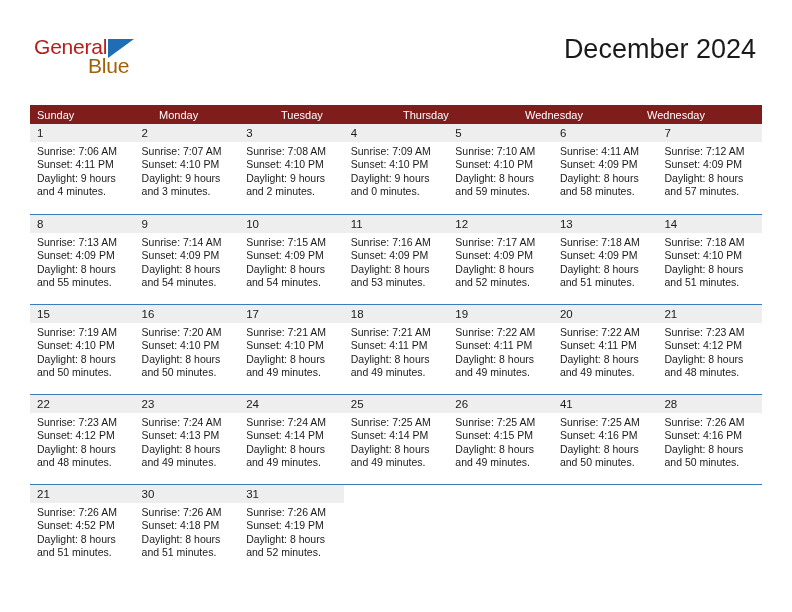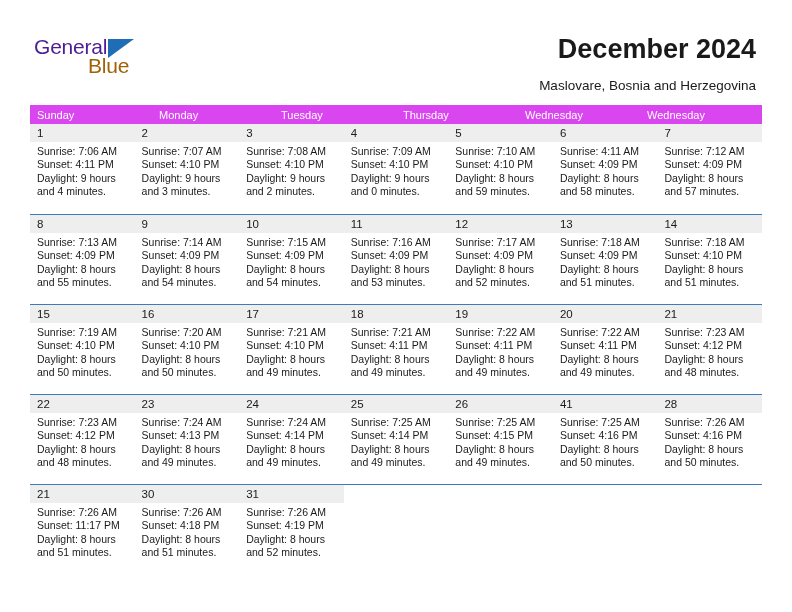--- a/index.html
+++ b/index.html
@@ -38,21 +38,21 @@
     top: 36px;
     width: 180px;
     height: 48px;
   }
   .logo-general {
     position: absolute;
     left: 0;
     top: 0;
     font-size: 21px;
     letter-spacing: -0.2px;
-    color: #4c1d95;
+    color: #b91c1c;
     font-family: "Liberation Sans", sans-serif;
     line-height: 22px;
   }
   .logo-triangle {
     position: absolute;
     left: 74px;
     top: 3px;
     width: 0;
     height: 0;
     border-left: 26px solid #1f6eb5;
@@ -69,21 +69,21 @@
   }
 
   .title {
     position: absolute;
     right: 36px;
     top: 33px;
     font-size: 27px;
     color: #1a1a1a;
     text-align: center;
     white-space: nowrap;
-    font-weight: bold;
+    font-weight: normal;
     line-height: 32px;
   }
   .subtitle {
     position: absolute;
     right: 36px;
     top: 78px;
     font-size: 13.5px;
     color: #1a1a1a;
     text-align: right;
     white-space: nowrap;
@@ -94,21 +94,21 @@
   .calendar {
     position: absolute;
     left: 30px;
     top: 105px;
     width: 732px;
   }
 
   .dow-row {
     display: flex;
     width: 732px;
-    background: #d946ef;
+    background: #7f1d1d;
     height: 19px;
   }
   .dow {
     flex: 1 1 0;
     font-size: 11px;
     color: #ffffff;
     padding: 3px 0 0 7px;
     box-sizing: border-box;
     line-height: 14px;
     white-space: nowrap;
@@ -163,21 +163,20 @@
 
   <div class="header">
 
     <div class="logo">
       <span class="logo-general">General</span>
       <span class="logo-triangle"></span>
       <span class="logo-blue">Blue</span>
     </div>
 
     <div class="title">December 2024</div>
-    <div class="subtitle">Maslovare, Bosnia and Herzegovina</div>
   </div>
 
   <div class="calendar">
     <div class="dow-row" id="dow-row">
         <div class="dow">Sunday</div>
         <div class="dow">Monday</div>
         <div class="dow">Tuesday</div>
         <div class="dow">Thursday</div>
         <div class="dow">Wednesday</div>
         <div class="dow">Wednesday</div>
@@ -441,21 +440,21 @@
               <div class="line">Daylight: 8 hours</div>
               <div class="line">and 50 minutes.</div>
             </div>
           </div>
         </div>
         <div class="week">
           <div class="cell filled">
             <div class="daynum">21</div>
             <div class="lines">
               <div class="line">Sunrise: 7:26 AM</div>
-              <div class="line">Sunset: 11:17 PM</div>
+              <div class="line">Sunset: 4:52 PM</div>
               <div class="line">Daylight: 8 hours</div>
               <div class="line">and 51 minutes.</div>
             </div>
           </div>
           <div class="cell filled">
             <div class="daynum">30</div>
             <div class="lines">
               <div class="line">Sunrise: 7:26 AM</div>
               <div class="line">Sunset: 4:18 PM</div>
               <div class="line">Daylight: 8 hours</div>

